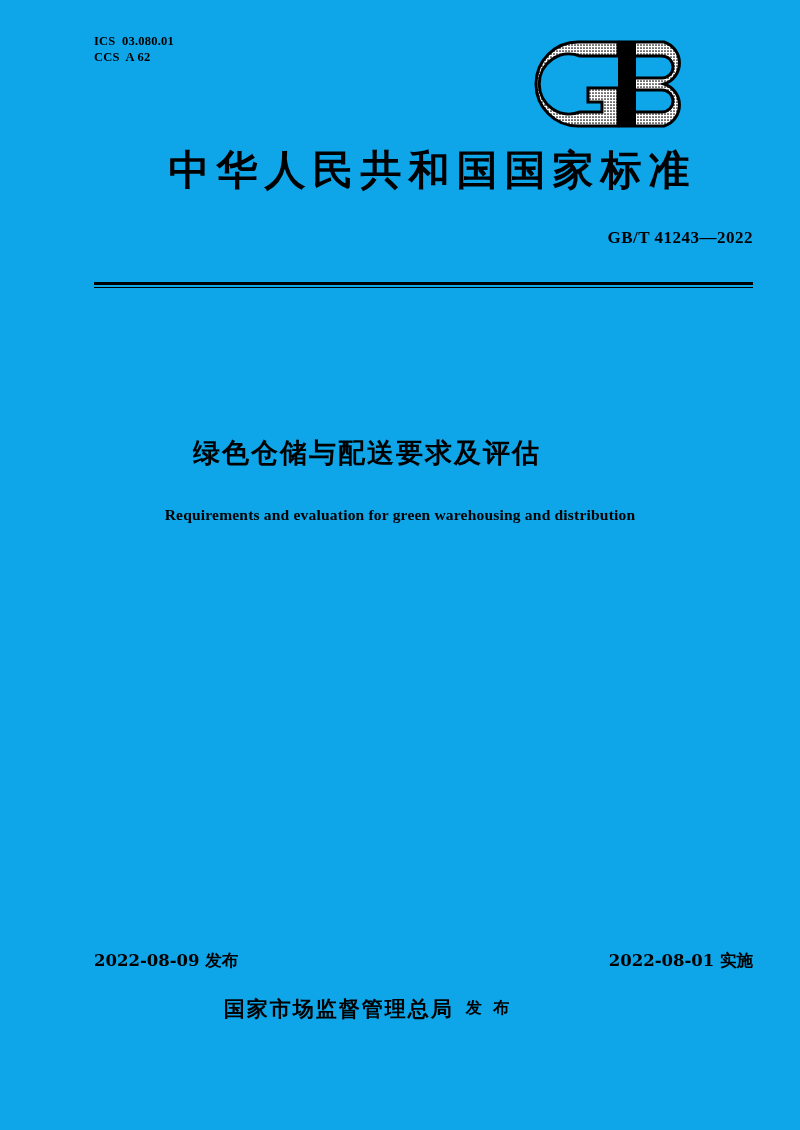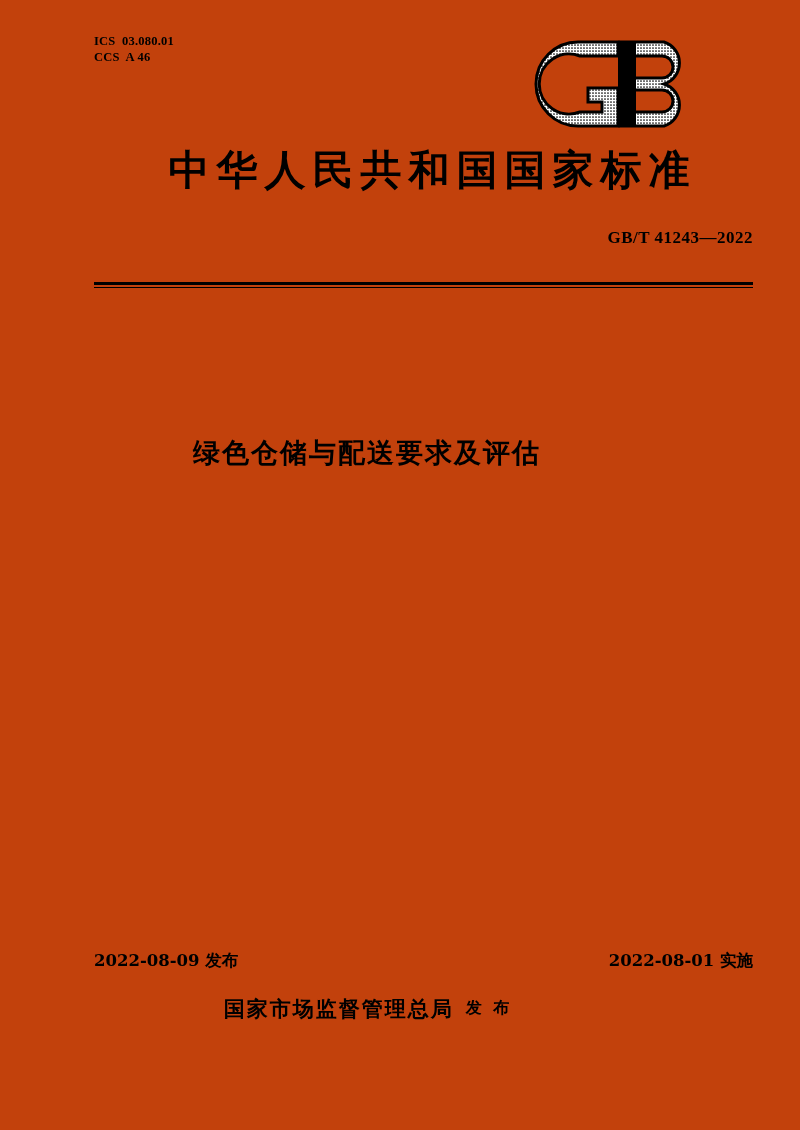--- a/index.html
+++ b/index.html
@@ -9,21 +9,21 @@
   }
   body {
     font-family: "Liberation Serif", serif;
     color: #000000;
   }
   .page {
     position: relative;
     width: 800px;
     height: 1130px;
     margin: 0 auto;
-    background: #c2410c;
+    background: #0ea5e9;
     overflow: hidden;
   }
 
   
   .ics-block {
     position: absolute;
     top: 33px;
     left: 94px;
     font-family: "Liberation Serif", serif;
     font-weight: bold;
@@ -157,21 +157,21 @@
     padding-bottom: 3px;
   }
 </style>
 </head>
 <body>
 
 <div class="page">
 
   <div class="ics-block">
     <div>ICS  03.080.01</div>
-    <div>CCS  A 46</div>
+    <div>CCS  A 62</div>
   </div>
 
   <div class="gb-logo">
     <svg viewBox="0 0 176 92" width="176" height="92" xmlns="http://www.w3.org/2000/svg">
       <defs>
         <pattern id="hatch" width="3" height="3" patternUnits="userSpaceOnUse">
           <rect width="3" height="3" fill="#ffffff"></rect>
           <circle cx="1" cy="1" r="0.85" fill="#000000"></circle>
         </pattern>
       </defs>
@@ -188,20 +188,21 @@
   </div>
 
   <div class="cn-title">中华人民共和国国家标准</div>
 
   <div class="std-number">GB/T 41243—2022</div>
 
   <div class="rule-top"></div>
   <div class="rule-bottom"></div>
 
   <div class="doc-title-cn">绿色仓储与配送要求及评估</div>
+  <div class="doc-title-en">Requirements and evaluation for green warehousing and distribution</div>
 
   <div class="date-row">
     <span>2022-08-09 发布</span>
     <span>2022-08-01 实施</span>
   </div>
 
   <div class="publisher">
     <div class="publisher-names">
       <div>国家市场监督管理总局</div>
     </div>

